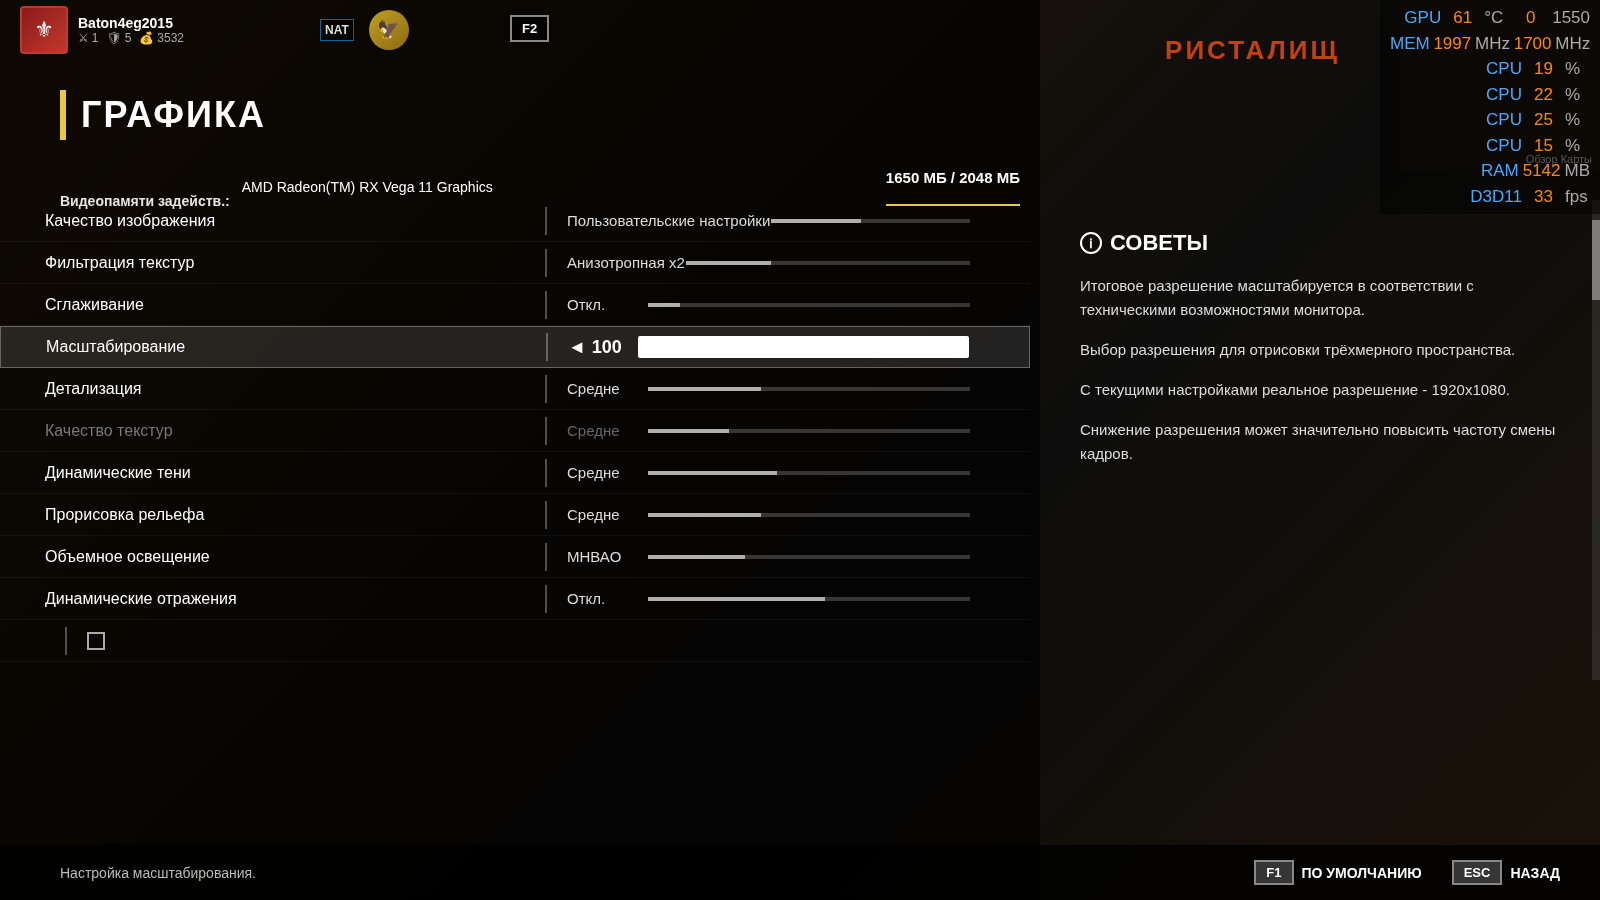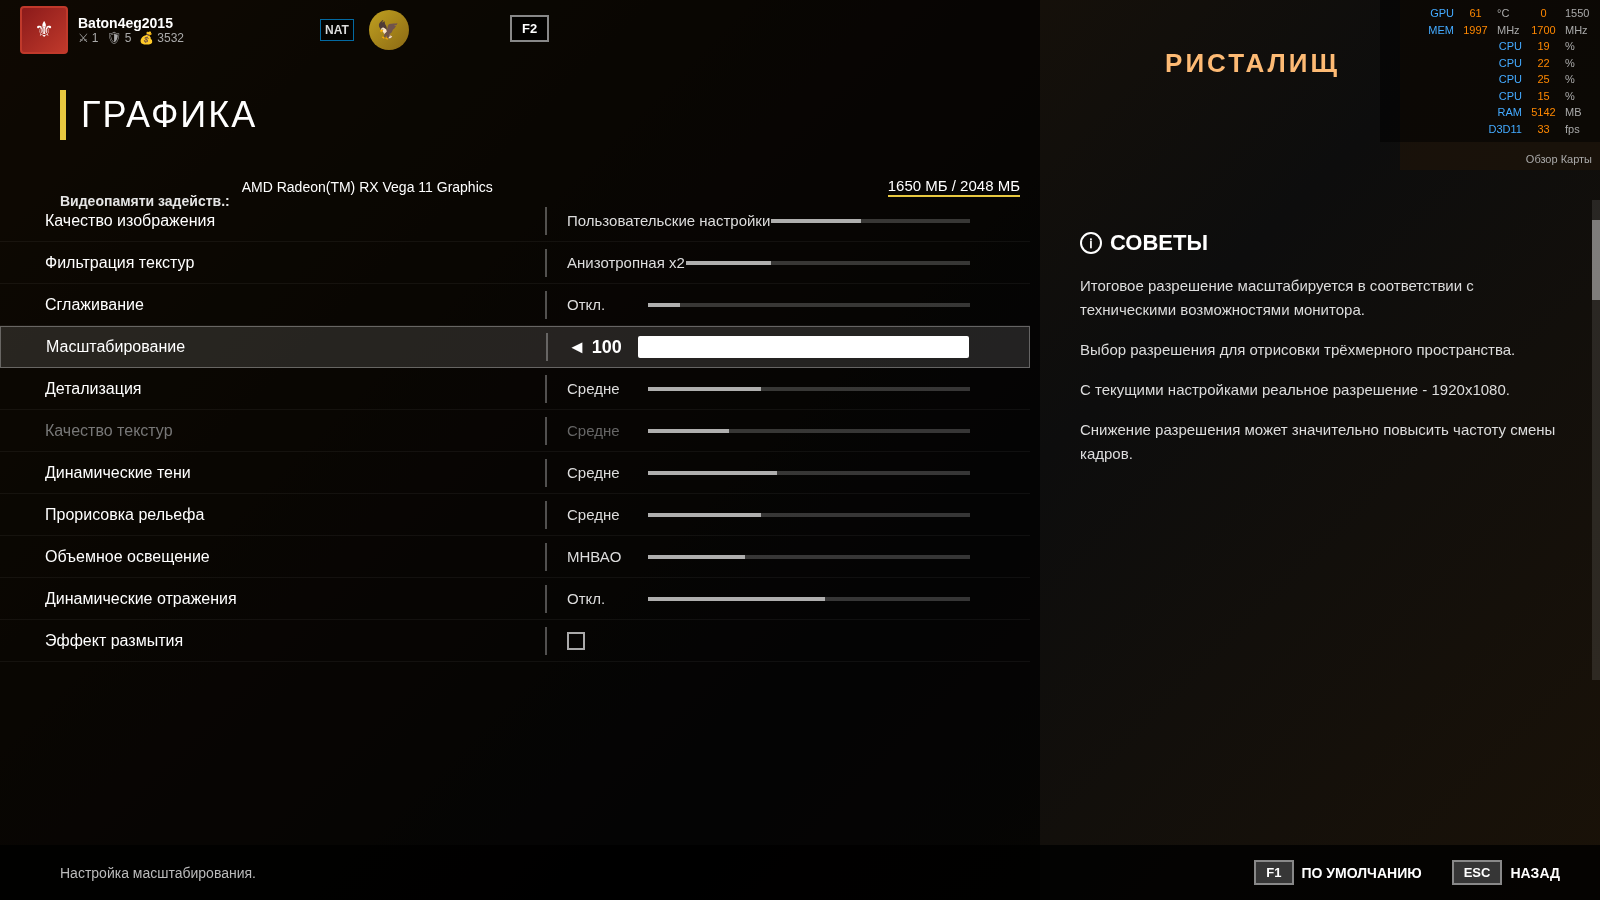--- a/index.html
+++ b/index.html
@@ -128,21 +128,21 @@
       padding: 5px 10px;
       z-index: 10;
       background: rgba(0,0,0,0.5);
     }
 
     .perf-row {
       display: flex;
       align-items: center;
       justify-content: flex-end;
       gap: 4px;
-      font-size: 11px;
+      font-size: 17px;
       line-height: 1.5;
     }
 
     .perf-label { color: #4af; min-width: 35px; text-align: right; }
     .perf-val { color: #f80; min-width: 35px; text-align: center; }
     .perf-unit { color: #aaa; min-width: 25px; }
 
     
     .page-title-area {
       position: absolute;
@@ -155,21 +155,21 @@
     }
 
     .title-bar {
       width: 6px;
       height: 50px;
       background: #e8c840;
     }
 
     .page-title {
       font-size: 36px;
-      font-weight: normal;
+      font-weight: bold;
       color: #fff;
       letter-spacing: 2px;
       text-transform: uppercase;
     }
 
     
     .vram-bar {
       position: absolute;
       top: 165px;
       left: 60px;
@@ -181,23 +181,23 @@
       gap: 12px;
       font-size: 14px;
     }
 
     .vram-label { color: #e5e5e5; font-weight: bold; margin-top: 28px; }
     .vram-card { color: #fff; }
     .vram-usage {
       margin-left: auto;
       color: #fff;
       font-size: 15px;
-      font-weight: normal;
+      font-weight: bold;
       border-bottom: 2px solid #e8c840;
-      padding-bottom: 1px;
+      padding-bottom: 18px;
     }
 
     
     .settings-list {
       position: absolute;
       top: 200px;
       left: 0;
       width: 1030px;
       z-index: 5;
     }
@@ -372,23 +372,22 @@
     }
 
     
     .game-right-title {
       position: absolute;
       top: 35px;
       right: 260px;
       font-size: 26px;
       font-weight: bold;
       letter-spacing: 3px;
-      color: #fdba74;
+      color: #c2410c;
       z-index: 10;
-      margin-top: 13px;
     }
 
     
     .map-preview {
       position: absolute;
       top: 0;
       right: 0;
       width: 200px;
       height: 170px;
       background: rgba(30,20,10,0.7);
@@ -611,21 +610,20 @@
       <div class="setting-name">Динамические отражения</div>
       <div class="setting-divider"></div>
       <div class="setting-value-area">
         <div class="setting-value-text">Откл.</div>
         <div class="slider-bar">
           <div class="slider-fill" style="width: 55%;"></div>
         </div>
       </div>
     </div>
     <div class="setting-row">
-      <div class="setting-name">Эффект размытия</div>
       <div class="setting-divider"></div>
       <div class="setting-value-area">
         <div class="checkbox-square"></div>
       </div>
     </div>
   </div>
 
 <div class="scrollbar">
   <div class="scrollbar-thumb"></div>
 </div>

